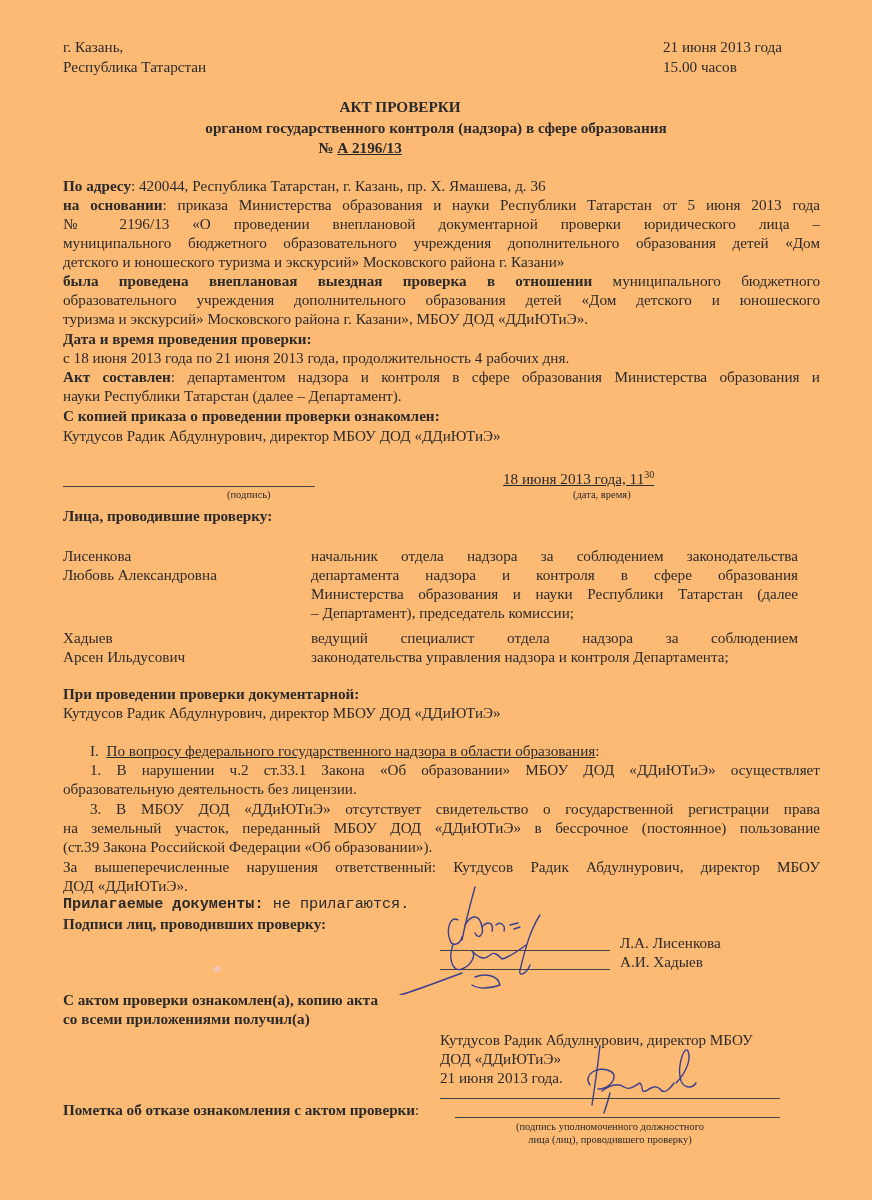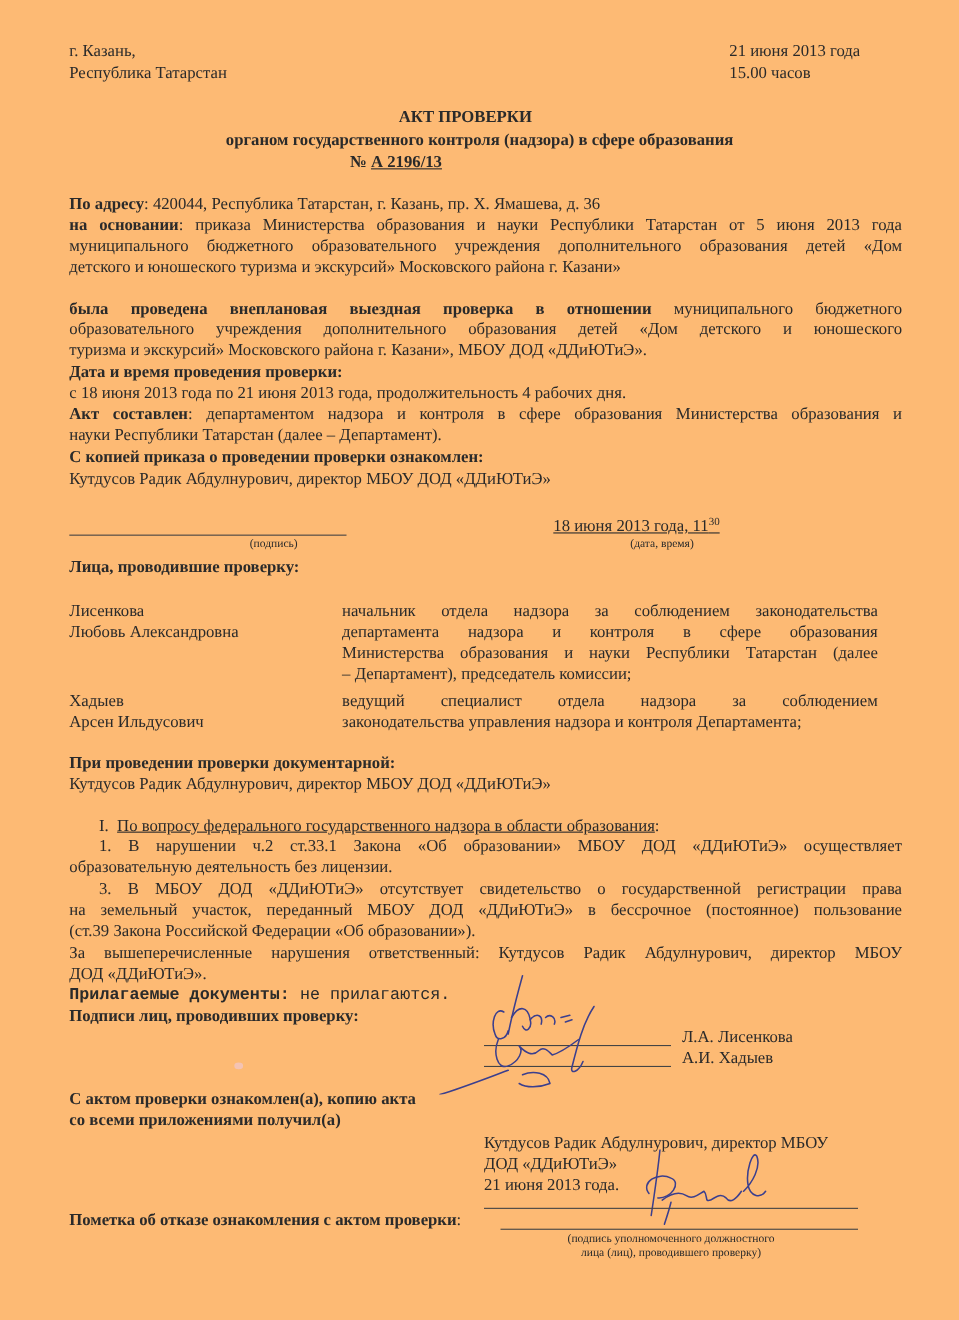--- a/index.html
+++ b/index.html
@@ -24,32 +24,33 @@
 </head>
 <body>
 
 <div class="page">
 
   <div class="abs line" style="left:63px;top:37px;">г. Казань,</div>
   <div class="abs line" style="left:63px;top:57px;">Республика Татарстан</div>
   <div class="abs line" style="left:663px;top:37px;">21 июня 2013 года</div>
   <div class="abs line" style="left:663px;top:57px;">15.00 часов</div>
 
-  <div class="abs b center line" style="left:0;width:800px;top:97px;padding-left:23px;">АКТ ПРОВЕРКИ</div>
+  <div class="abs b center line" style="left:0;width:800px;top:97px;">АКТ ПРОВЕРКИ</div>
   <div class="abs b center line" style="left:0;width:872px;top:118px;">органом государственного контроля (надзора) в сфере образования</div>
   <div class="abs b center line" style="left:0;width:720px;top:138px;">
     <span>№ </span><span class="u">А 2196/13</span>
   </div>
 
   <div class="abs line" style="left:63px;top:176px;">
     <span class="b">По адресу</span><span>: 420044, Республика Татарстан, г. Казань, пр. Х. Ямашева, д. 36</span>
   </div>
 
   <div class="col line" style="left:63px;top:195px;width:757px;">
     <div class="just"><span class="b">на основании</span><span>: приказа Министерства образования и науки Республики Татарстан от 5 июня 2013 года</span></div>
+    <div class="just">№ 2196/13 «О проведении внеплановой документарной проверки юридического лица –</div>
     <div class="just">муниципального бюджетного образовательного учреждения дополнительного образования детей «Дом</div>
     <div>детского и юношеского туризма и экскурсий» Московского района г. Казани»</div>
   </div>
 
   <div class="col line" style="left:63px;top:271px;width:757px;">
     <div class="just"><span class="b">была проведена внеплановая выездная проверка в отношении</span><span> муниципального бюджетного</span></div>
     <div class="just">образовательного учреждения дополнительного образования детей «Дом детского и юношеского</div>
     <div>туризма и экскурсий» Московского района г. Казани», МБОУ ДОД «ДДиЮТиЭ».</div>
   </div>
 

